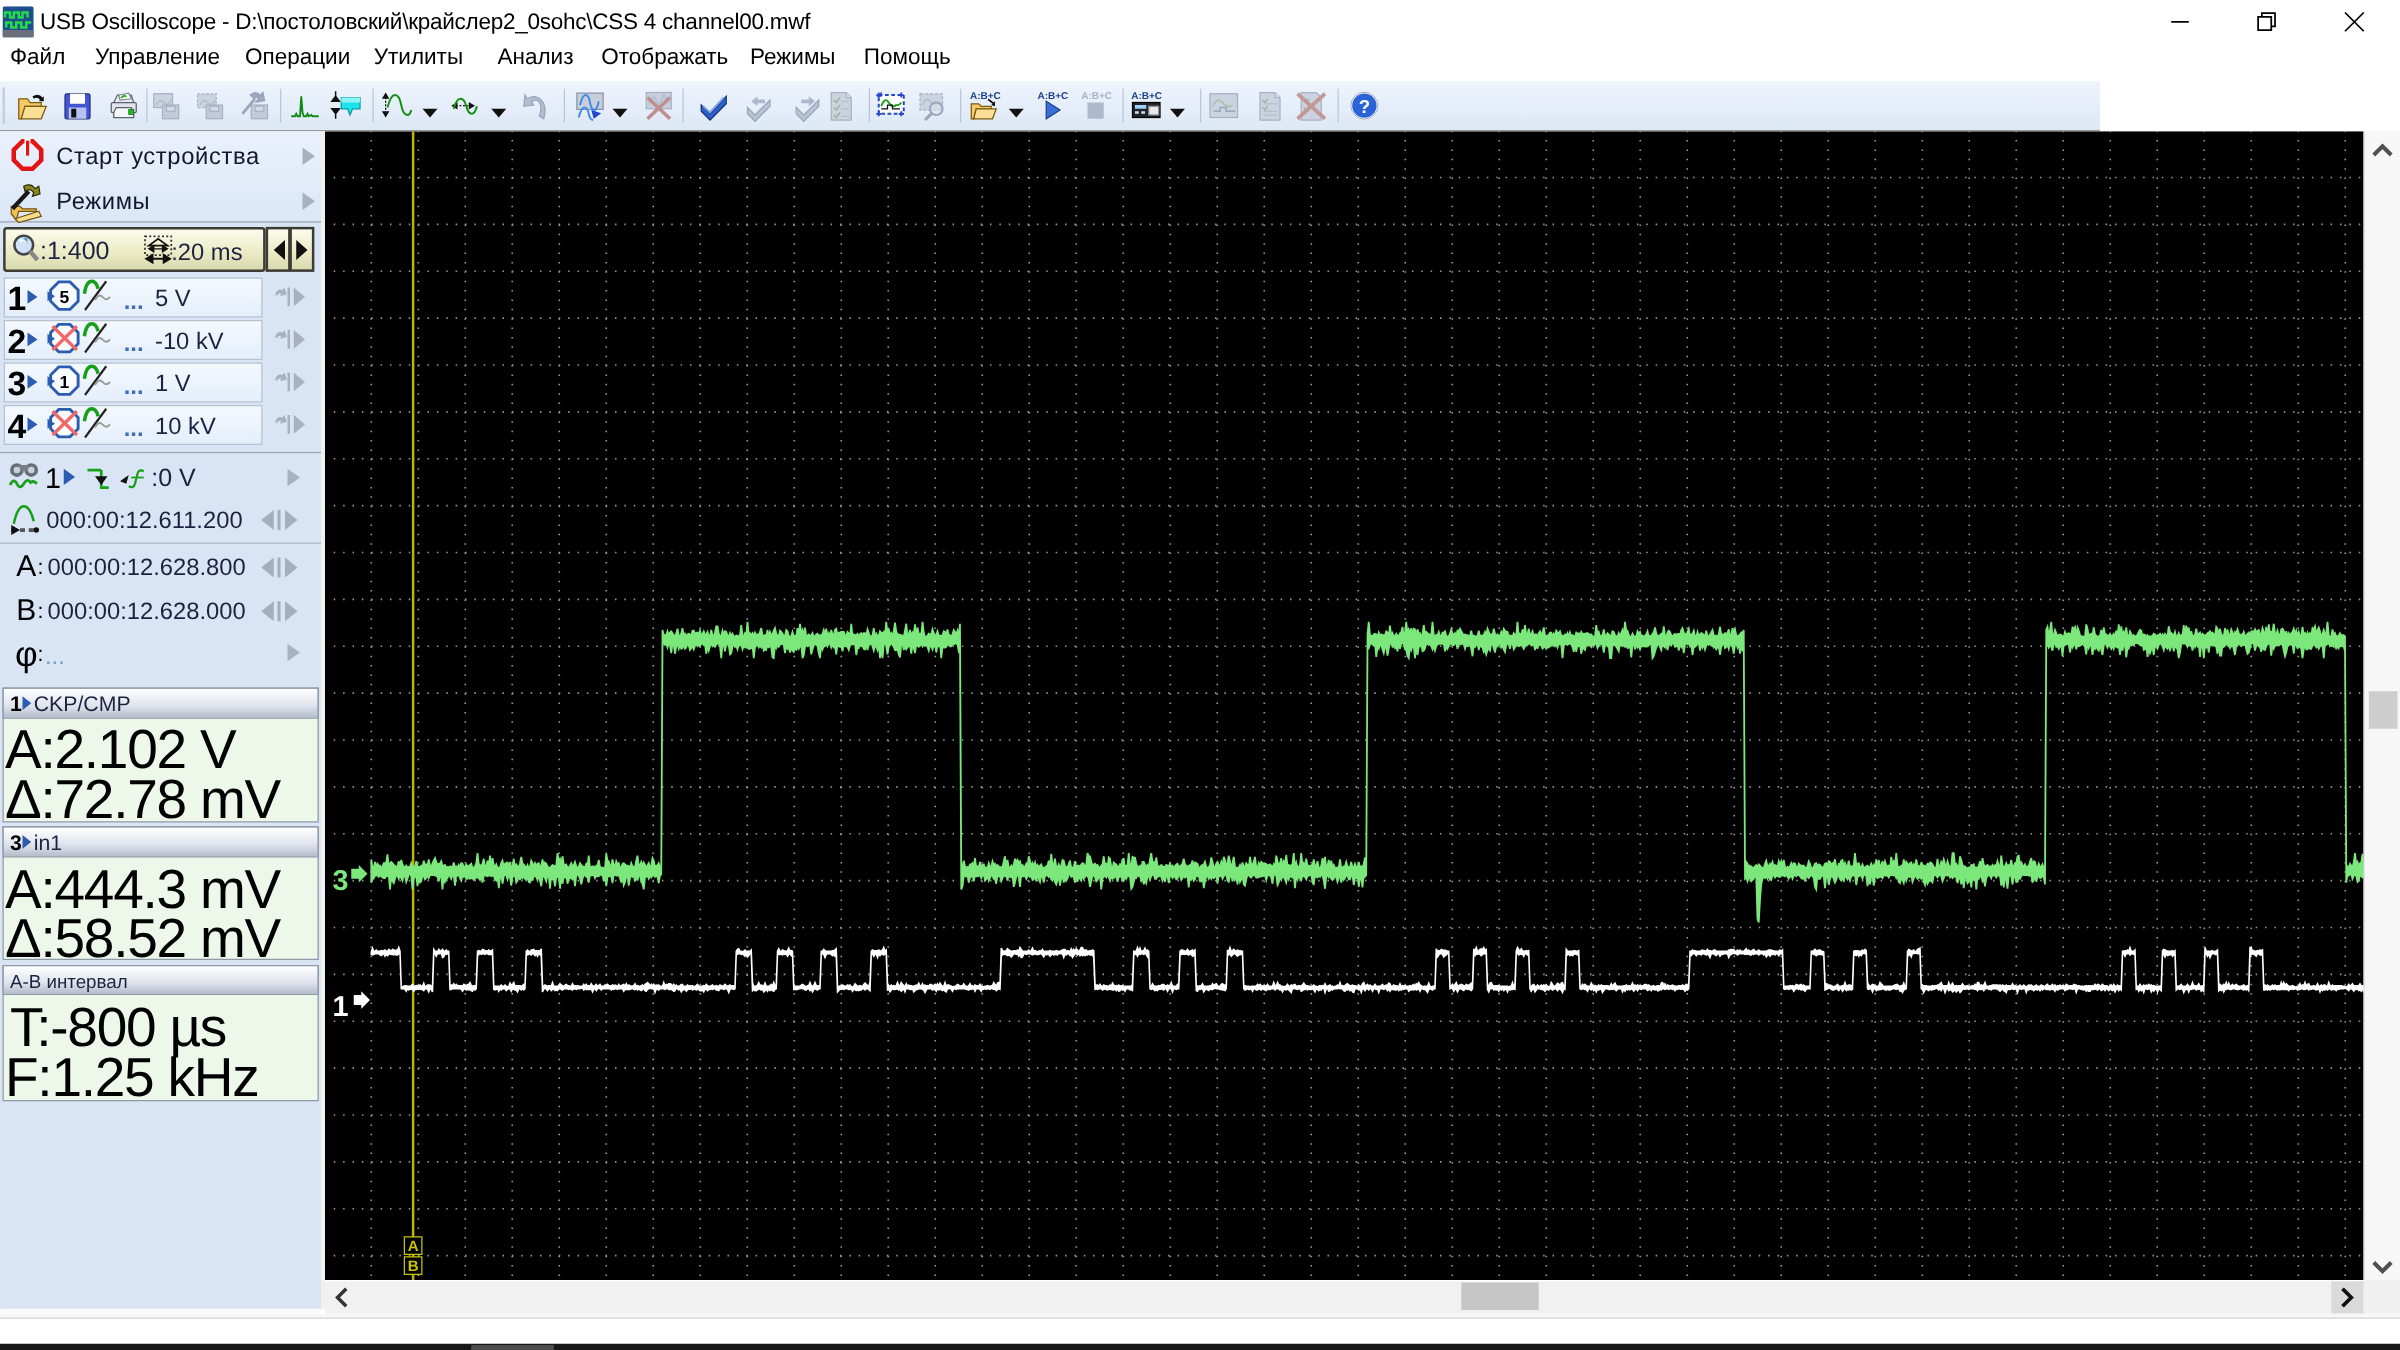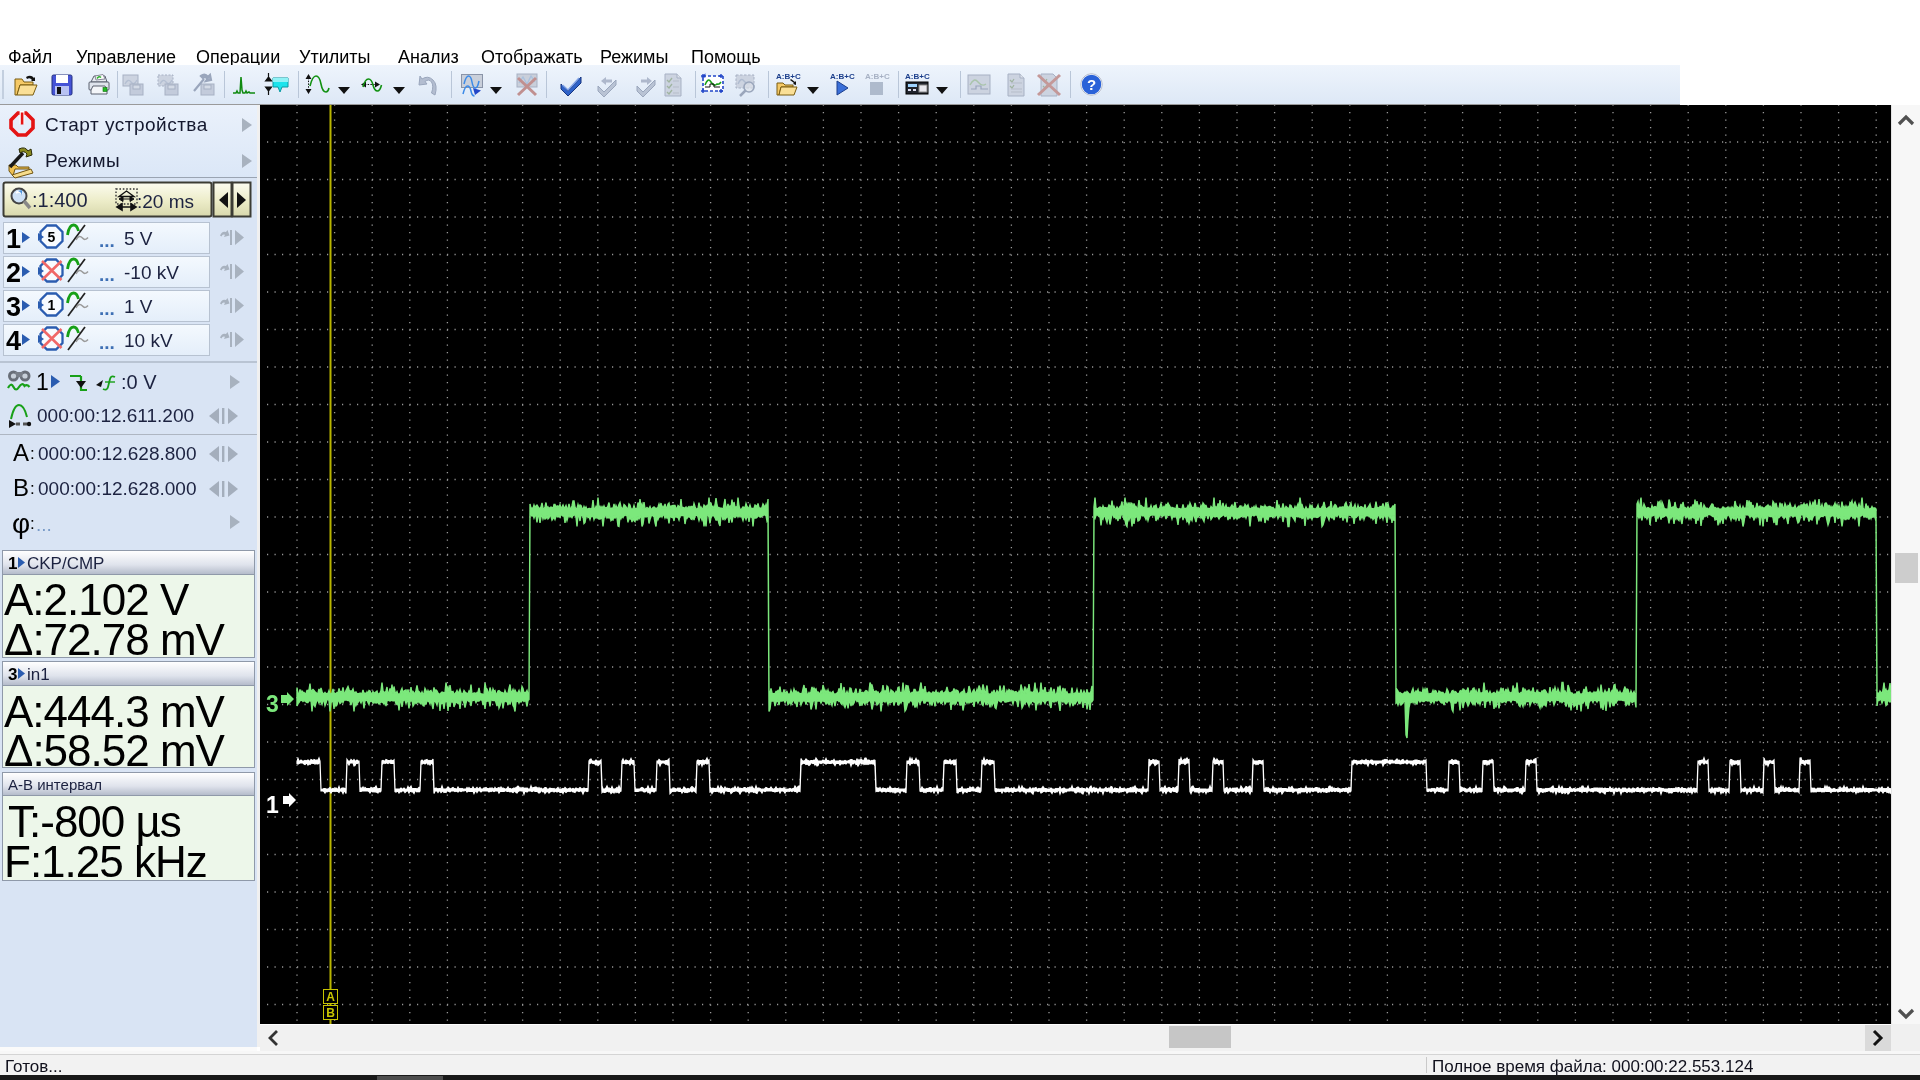--- a/index.html
+++ b/index.html
@@ -2,21 +2,21 @@
 <html><head><meta charset="utf-8"><style>
 *{margin:0;padding:0;box-sizing:border-box}
 html,body{width:1920px;height:1080px;overflow:hidden;background:#fff;
  font-family:"Liberation Sans",sans-serif;-webkit-font-smoothing:antialiased}
 #win{position:absolute;left:0;top:0;width:1920px;height:1080px}
 .abs{position:absolute}
 
 #titlebar{left:0;top:0;width:1920px;height:36px;background:#fff}
 #title-txt{left:32px;top:7px;font-size:18px;color:#000;white-space:nowrap;letter-spacing:-0.2px}
 
-#menubar{left:0;top:44px;width:1844px;height:29px;background:#fff}
+#menubar{left:0;top:32px;width:1844px;height:29px;background:#fff}
 .mi{position:absolute;top:3px;font-size:18px;color:#000}
 
 #toolbar{left:0;top:65px;width:1680px;height:40px;
  background:linear-gradient(#eef4fc,#dde8f6);
  border-bottom:1px solid #9a9a9a}
 
 #sidebar{left:0;top:105px;width:257px;height:942px;background:#d9e4f4;border-left:1px solid #e8e8e8}
 #sidegap{left:257px;top:105px;width:3px;height:942px;background:#f0f0f0}
 
 #vsb{left:1891px;top:105px;width:29px;height:919px;background:#f7f7f7;border-left:1px solid #e3e3e3}
@@ -24,20 +24,36 @@
 #statusbar{left:0;top:1055px;width:1920px;height:20px;background:#f2f2f2;font-size:17px;color:#10101c}
 #strip1{left:0;top:1047px;width:257px;height:8px;background:#fafafa}
 #strip2{left:0;top:1051px;width:1920px;height:4px;background:#f7f7f7}
 #bottomstrip{left:0;top:1075px;width:1920px;height:5px;background:#191919}
 #bottomseg{left:377px;top:1076px;width:66px;height:4px;background:#4d4d4d}
 .hline{position:absolute;background:#d4d4d4}
 #plot{position:absolute;left:260px;top:105px}
 </style></head>
 <body>
 <div id="win">
+<div id="titlebar" class="abs">
+<svg class="abs" style="left:2px;top:5px" width="25" height="25" viewBox="0 0 25 25">
+<rect x="0" y="0" width="25" height="25" rx="2" fill="#1d4f8c"></rect>
+<rect x="0" y="19" width="25" height="6" fill="#6a6f79"></rect>
+<path d="M2 9 v-4 h4 v4 h3 v-4 h4 v4 h3 v-4 h4 v4" stroke="#22dd44" stroke-width="2" fill="none"></path>
+<path d="M3 17 v-4 h4 v4 h4 v-4 h4 v4 h4 v-4 h4" stroke="#22dd44" stroke-width="2" fill="none"></path>
+</svg>
+<div id="title-txt" class="abs">USB Oscilloscope - D:\постоловский\крайслер2_0sohc\CSS 4 channel00.mwf</div>
+<svg class="abs" style="left:1730px;top:0" width="190" height="36" viewBox="0 0 190 36">
+<g stroke="#000" stroke-width="1.4" fill="none">
+<path d="M7 17.5 h14"></path>
+<path d="M76.5 13.5 h10.5 v10.5 h-10.5 Z M79.5 13.5 v-3 h10.5 v10.5 h-3"></path>
+<path d="M146 10 l15 15 M161 10 l-15 15"></path>
+</g>
+</svg>
+</div>
 <div id="menubar" class="abs">
 <span class="mi" style="left:8px">Файл</span>
 <span class="mi" style="left:76px">Управление</span>
 <span class="mi" style="left:196px">Операции</span>
 <span class="mi" style="left:299px">Утилиты</span>
 <span class="mi" style="left:398px">Анализ</span>
 <span class="mi" style="left:481px">Отображать</span>
 <span class="mi" style="left:600px">Режимы</span>
 <span class="mi" style="left:691px">Помощь</span>
 </div>
@@ -588,19 +604,14 @@
 <path d="M17 6 L10 13 L17 20" stroke="#333" stroke-width="2.8" fill="none"></path>
 <rect x="909" y="1" width="62" height="22" fill="#c6c6c6"></rect>
 <rect x="1605" y="0" width="26" height="26" fill="#dadada"></rect>
 <path d="M1614 6 L1621 13 L1614 20" stroke="#111" stroke-width="3" fill="none"></path>
 </svg>
 </div>
 <div id="strip1" class="abs"></div>
 <div class="abs" style="left:1891px;top:1024px;width:29px;height:27px;background:#f0f0f0"></div>
 <div id="strip2" class="abs"></div>
 <div class="hline abs" style="left:0;top:1054px;width:1920px;height:1px"></div>
-<div id="statusbar" class="abs">
-<span class="abs" style="left:5px;top:2px">Готов...</span>
-<span class="abs" style="left:1432px;top:2px">Полное время файла: 000:00:22.553.124</span>
-<span class="abs" style="left:1426px;top:2px;width:1px;height:16px;background:#c9c9c9"></span>
-</div>
 <div id="bottomstrip" class="abs"></div>
 <div id="bottomseg" class="abs"></div>
 </div>
 </body></html>

